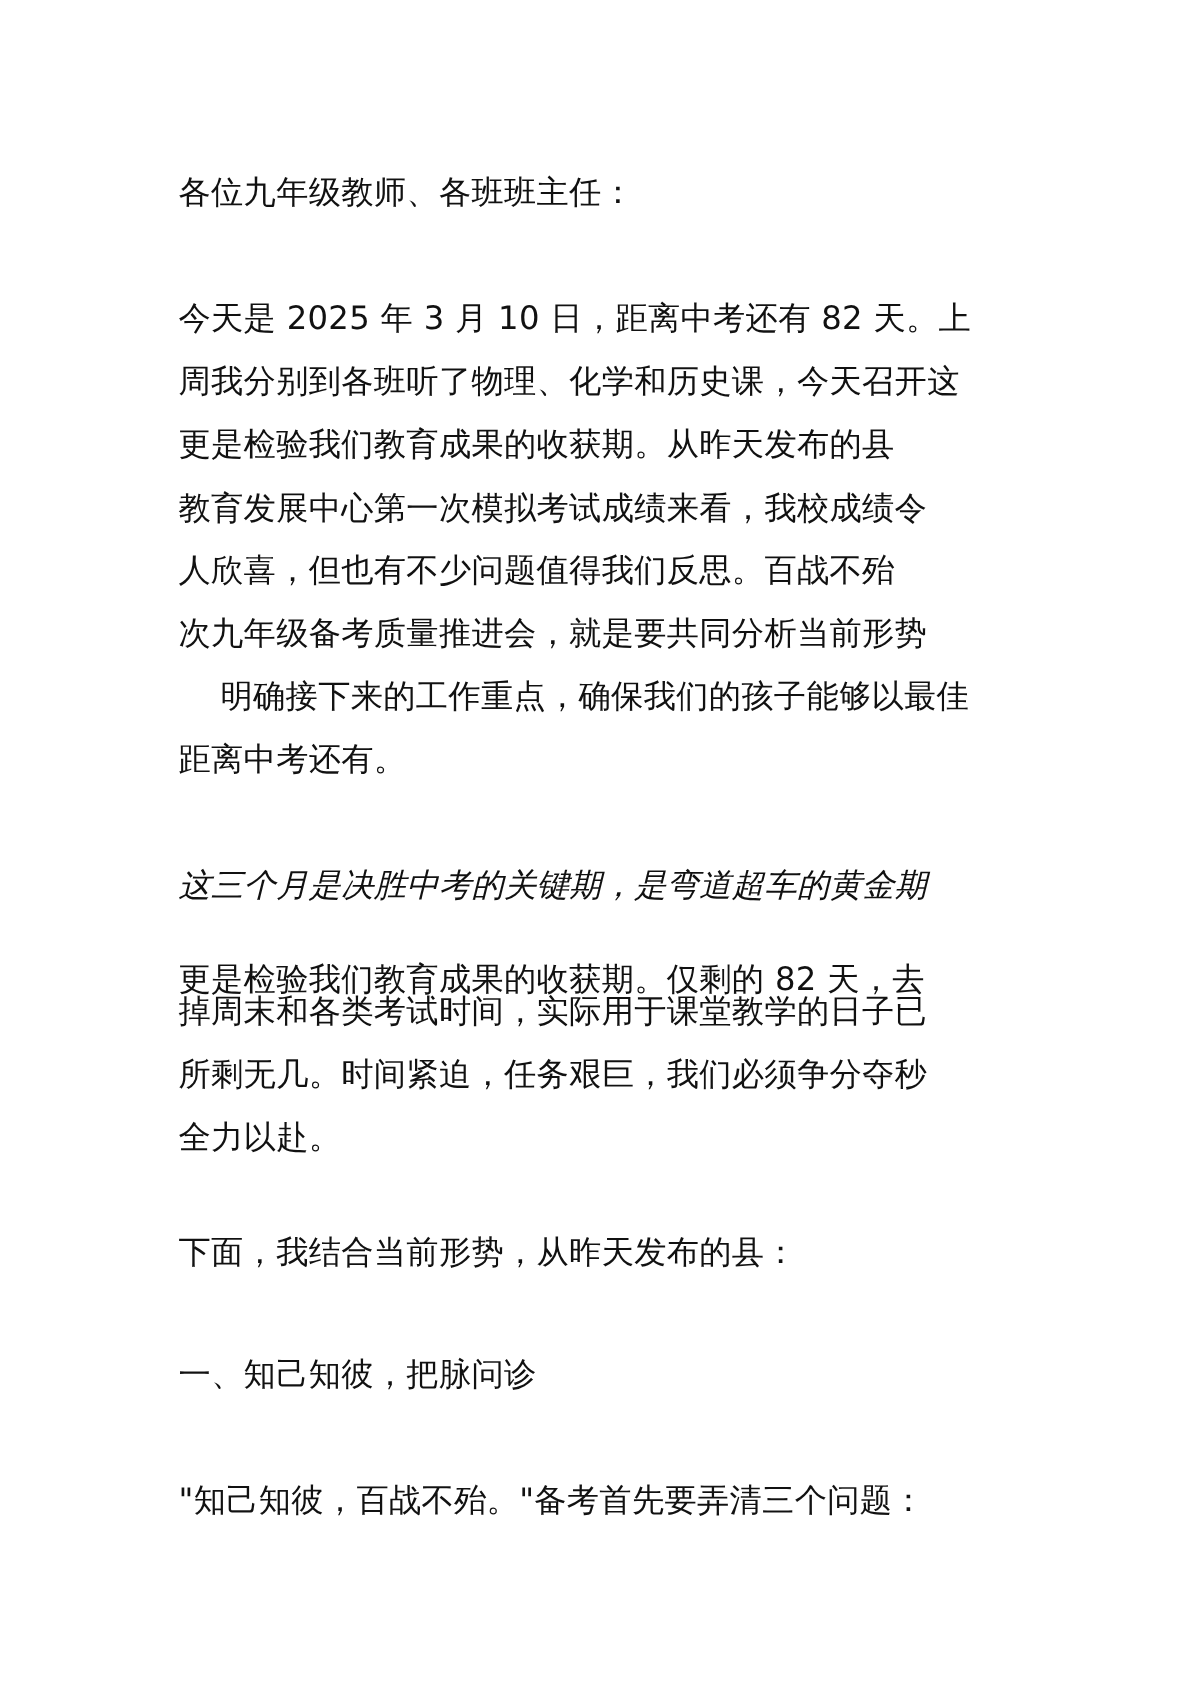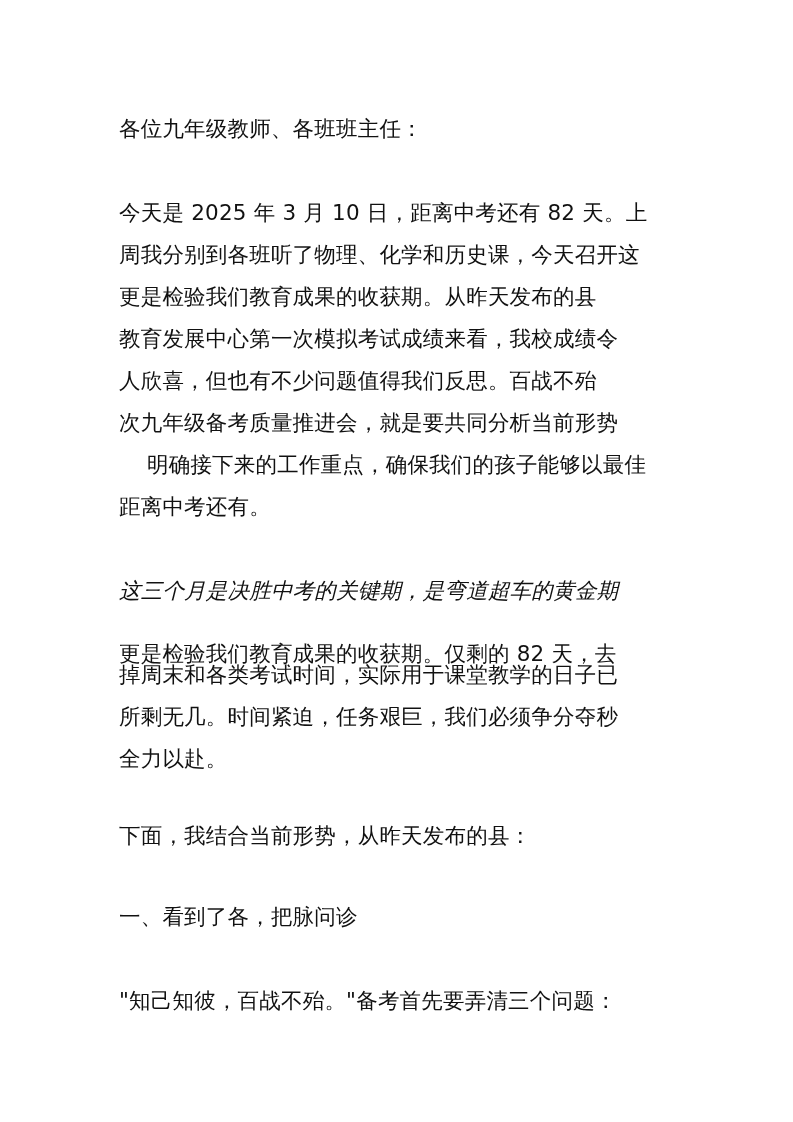--- a/index.html
+++ b/index.html
@@ -56,17 +56,17 @@
     <div class="line" style="top:612px;margin-top:21px;">更是检验我们教育成果的收获期。仅剩的 82 天，去</div>
     <div class="line" style="top:654px;">掉周末和各类考试时间，实际用于课堂教学的日子已</div>
     <div class="line" style="top:696px;">所剩无几。时间紧迫，任务艰巨，我们必须争分夺秒</div>
     <div class="line" style="top:738px;">全力以赴。</div>
   </div>
 
   <div>
     <div class="line" style="top:815px;">下面，我结合当前形势，从昨天发布的县：</div>
   </div>
 
-  <div class="line" style="top:896px;">一、看到了各，把脉问诊</div>
+  <div class="line" style="top:896px;">一、知己知彼，把脉问诊</div>
 
   <div class="line" style="top:980px;">"知己知彼，百战不殆。"备考首先要弄清三个问题：</div>
 
 </div>
 
 </body></html>

